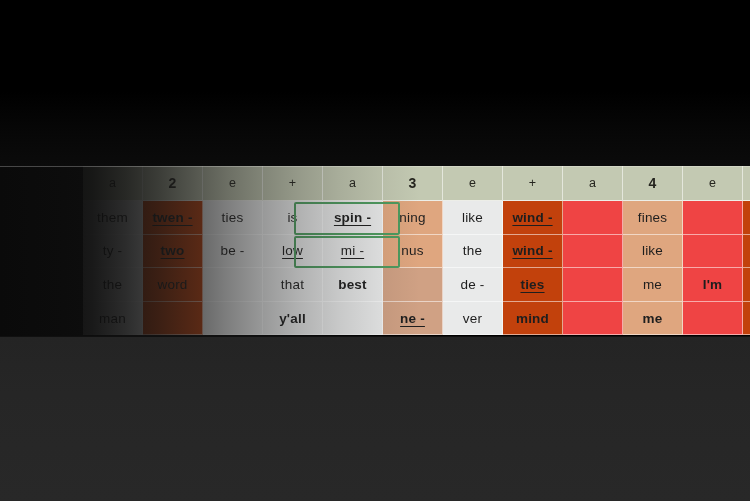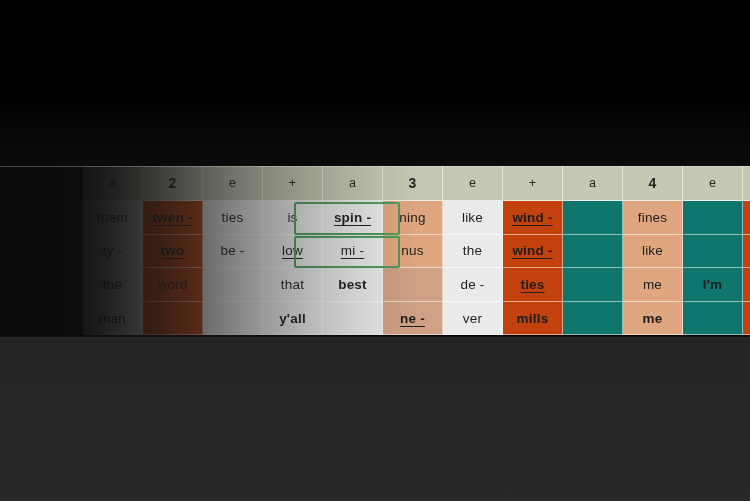--- a/index.html
+++ b/index.html
@@ -93,21 +93,21 @@
   #grid thead th.beat-sub {
     font-weight: normal;
     font-size: 12.5px;
   }
 
   
   .bg-gray   { background: #e9eaea; }
   .bg-peach  { background: #c2410c; margin-top: 32px; }
   .bg-orange { background: #dfa67f; }
   .bg-tanmid { background: #d0a184; }
-  .bg-white  { background: #0f766e; }
+  .bg-white  { background: #ef4444; }
 
   
   .t-bold { font-weight: bold; }
   .t-under { text-decoration: underline; text-underline-offset: 2.5px; }
 
   
   .sel-box {
     position: absolute;
     border: 2px solid #4e9b5f;
     border-radius: 2px;
@@ -216,21 +216,21 @@
             <td class="bg-peach"></td>
           </tr>
           <tr>
             <td class="bg-gray">man</td>
             <td class="bg-peach"></td>
             <td class="bg-gray"></td>
             <td class="bg-gray t-bold">y'all</td>
             <td class="bg-gray"></td>
             <td class="bg-tanmid t-bold t-under">ne -</td>
             <td class="bg-gray">ver</td>
-            <td class="bg-peach t-bold">mills</td>
+            <td class="bg-peach t-bold">mind</td>
             <td class="bg-white"></td>
             <td class="bg-orange t-bold">me</td>
             <td class="bg-white"></td>
             <td class="bg-peach"></td>
           </tr>
         </tbody>
     </table>
     <div id="selection-layer">
         <div class="sel-box" style="left: 294px; top: 36px; width: 106px; height: 32.6px;"></div>
         <div class="sel-box" style="left: 294px; top: 69.6px; width: 106px; height: 32.6px;"></div>

